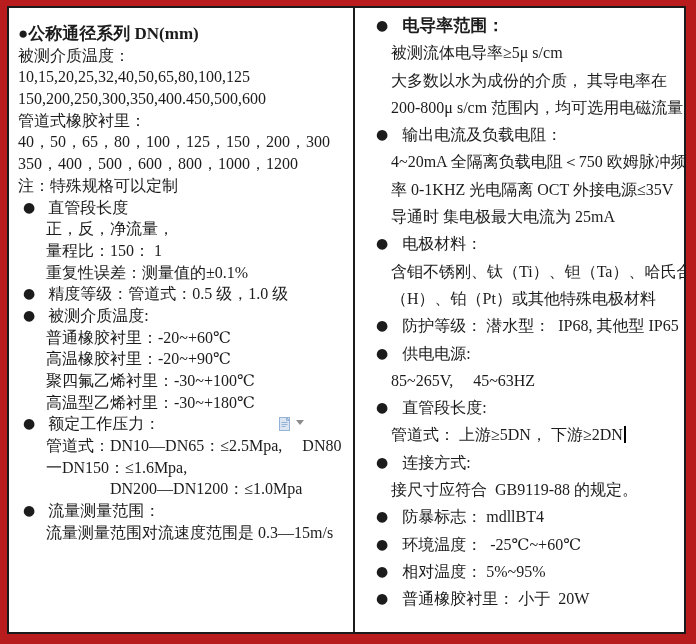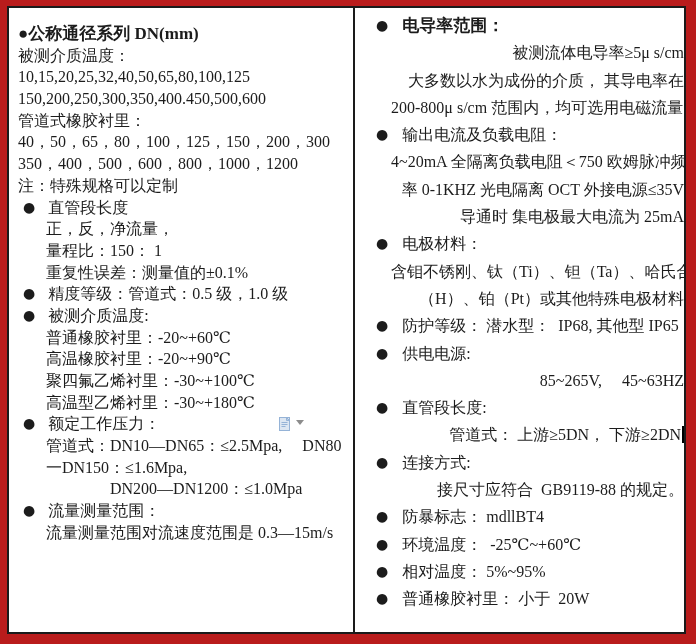--- a/index.html
+++ b/index.html
@@ -12,21 +12,21 @@
   .col-right{flex:1;padding:4px 0 0 16px;}
   .line{white-space:pre;font-size:16px;color:#1c1c1c;}
   .col-left .line{line-height:21.7px;height:21.7px;}
   .col-right .line{line-height:27.3px;height:27.3px;}
   .line.bold{font-weight:bold;font-size:17px;}
   .bullet{display:inline-block;font-size:14px;margin-left:5px;margin-right:13px;
           vertical-align:1px;font-family:"DejaVu Sans",sans-serif;}
   .col-right .bullet{margin-right:14px;}
   .col-left .ind1{padding-left:28px;}
   .col-left .ind2{padding-left:92px;}
-  .col-right .ind1{padding-left:20px;text-align:right;}
+  .col-right .ind1{padding-left:20px;}
   .caret{display:inline-block;width:2px;height:17px;background:#000;
          vertical-align:-3px;margin-left:1px;}
   .paste-icon{position:absolute;left:276px;top:416px;width:30px;height:18px;}
   .paste-icon svg{display:block;float:left;}
   .drop-arrow{float:left;margin-top:4px;margin-left:3px;width:0;height:0;
               border-left:4px solid transparent;border-right:4px solid transparent;
               border-top:5px solid #8c8c8c;}
 </style>
 </head>
 <body>

